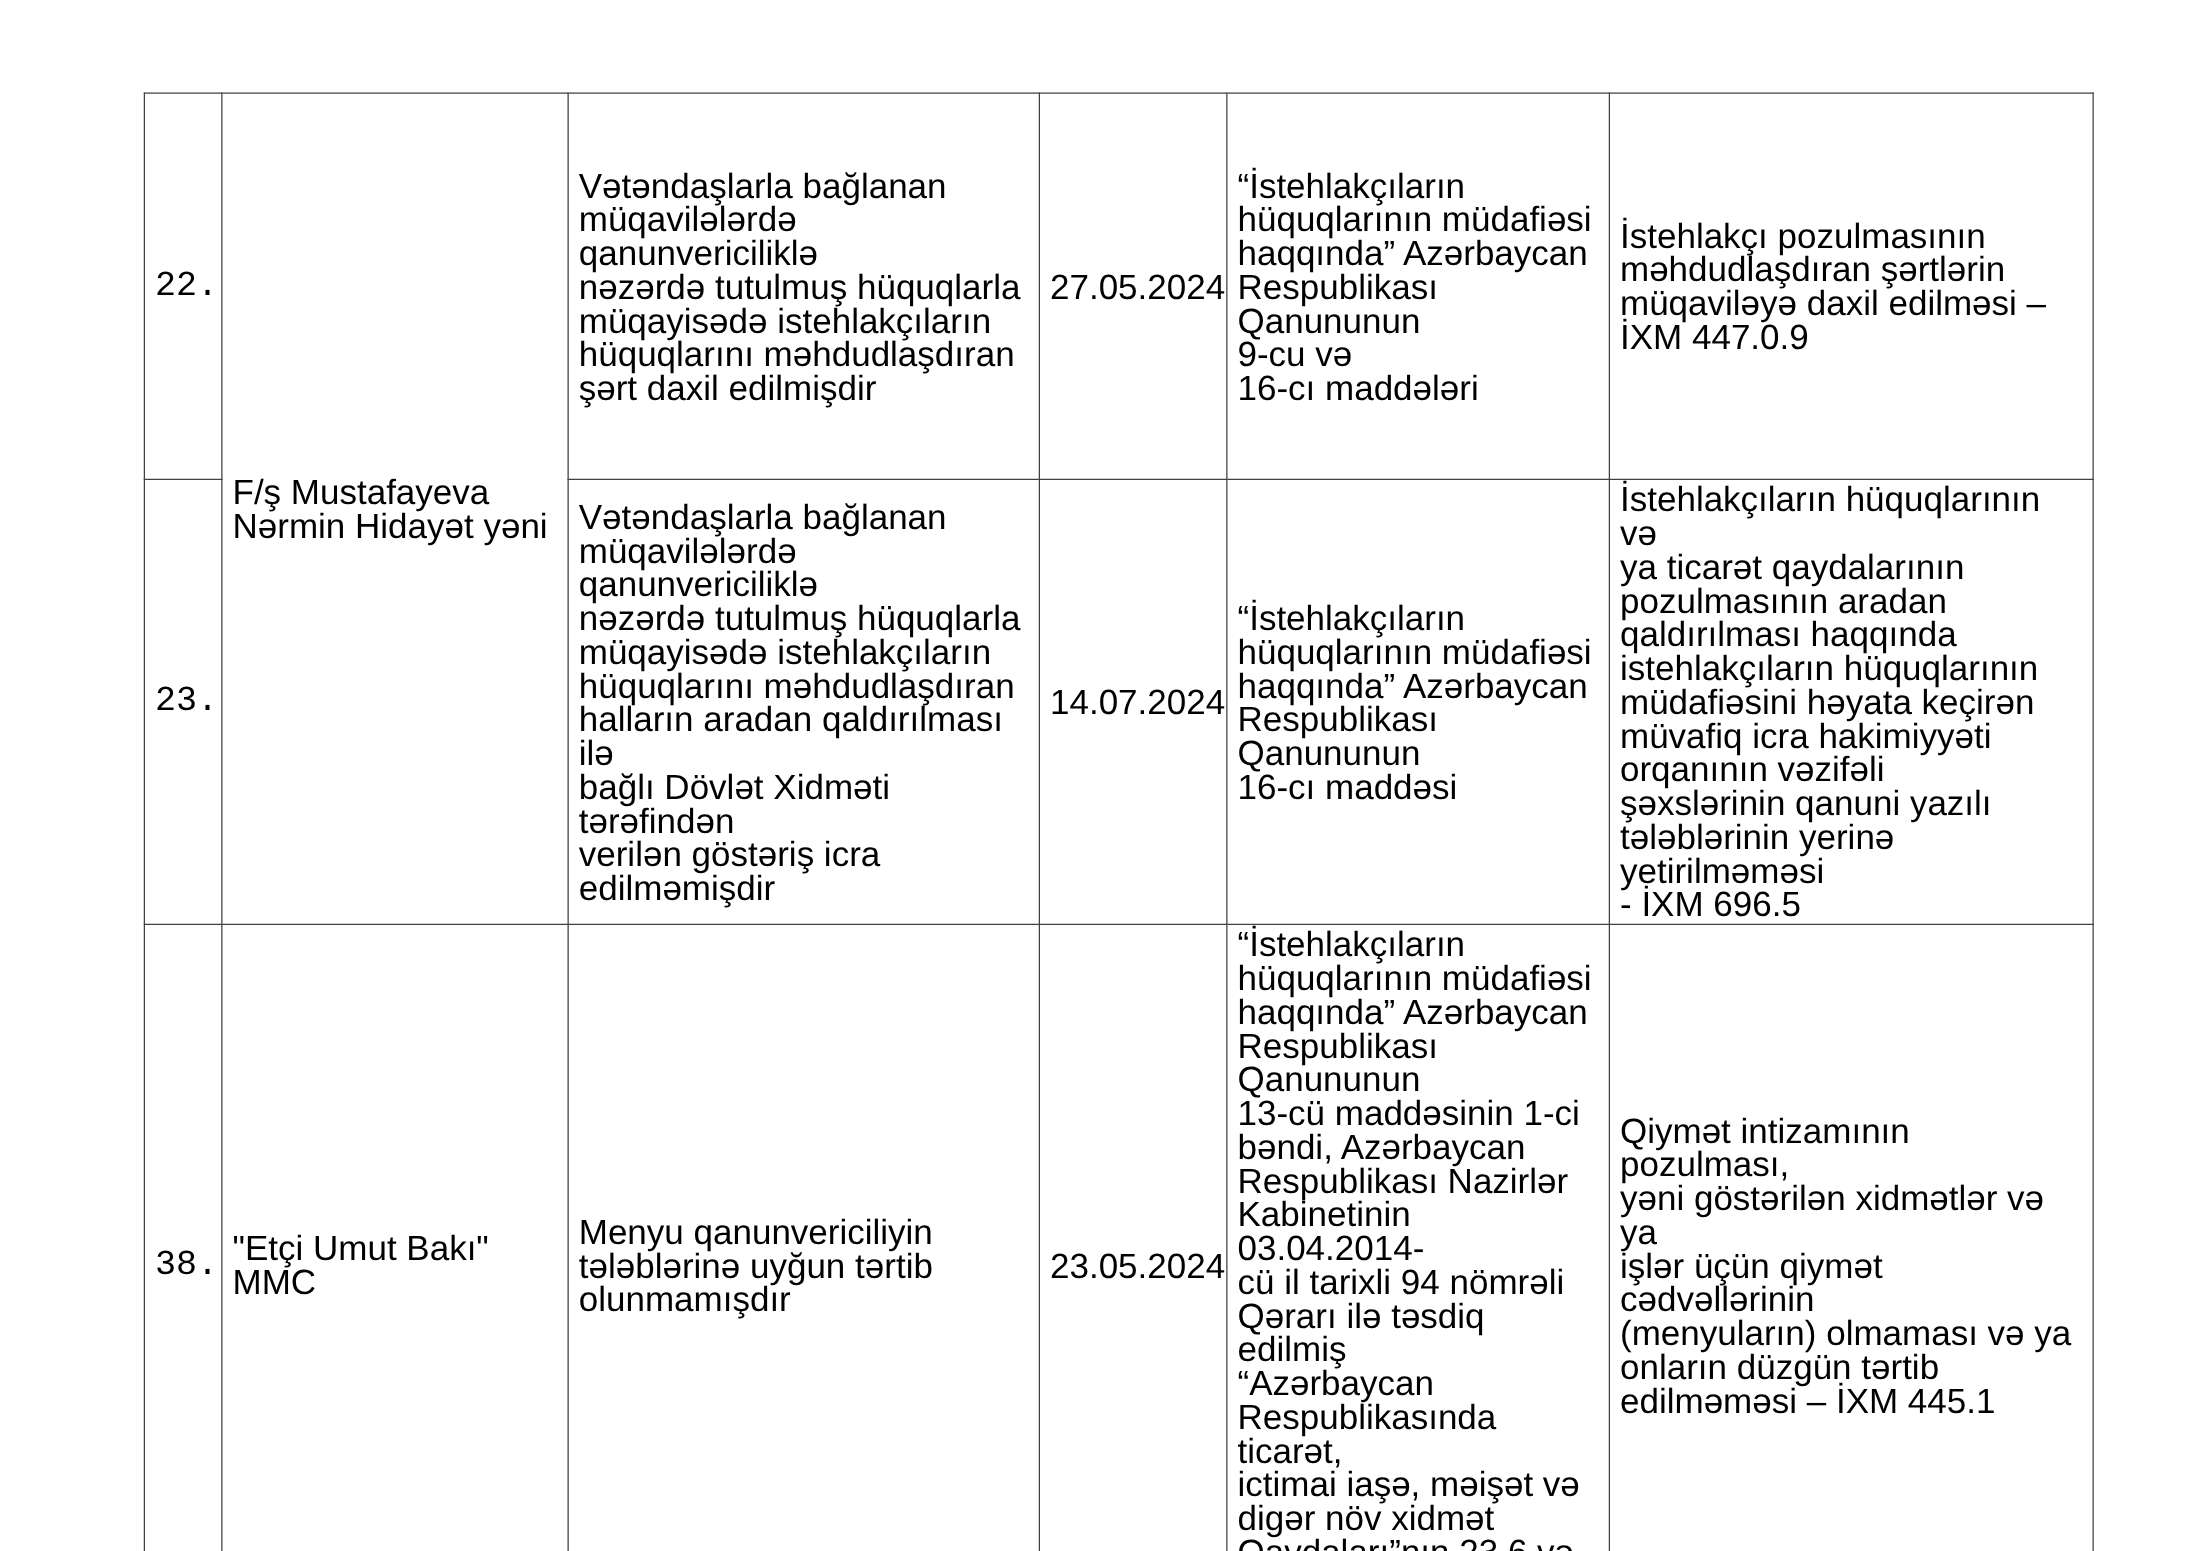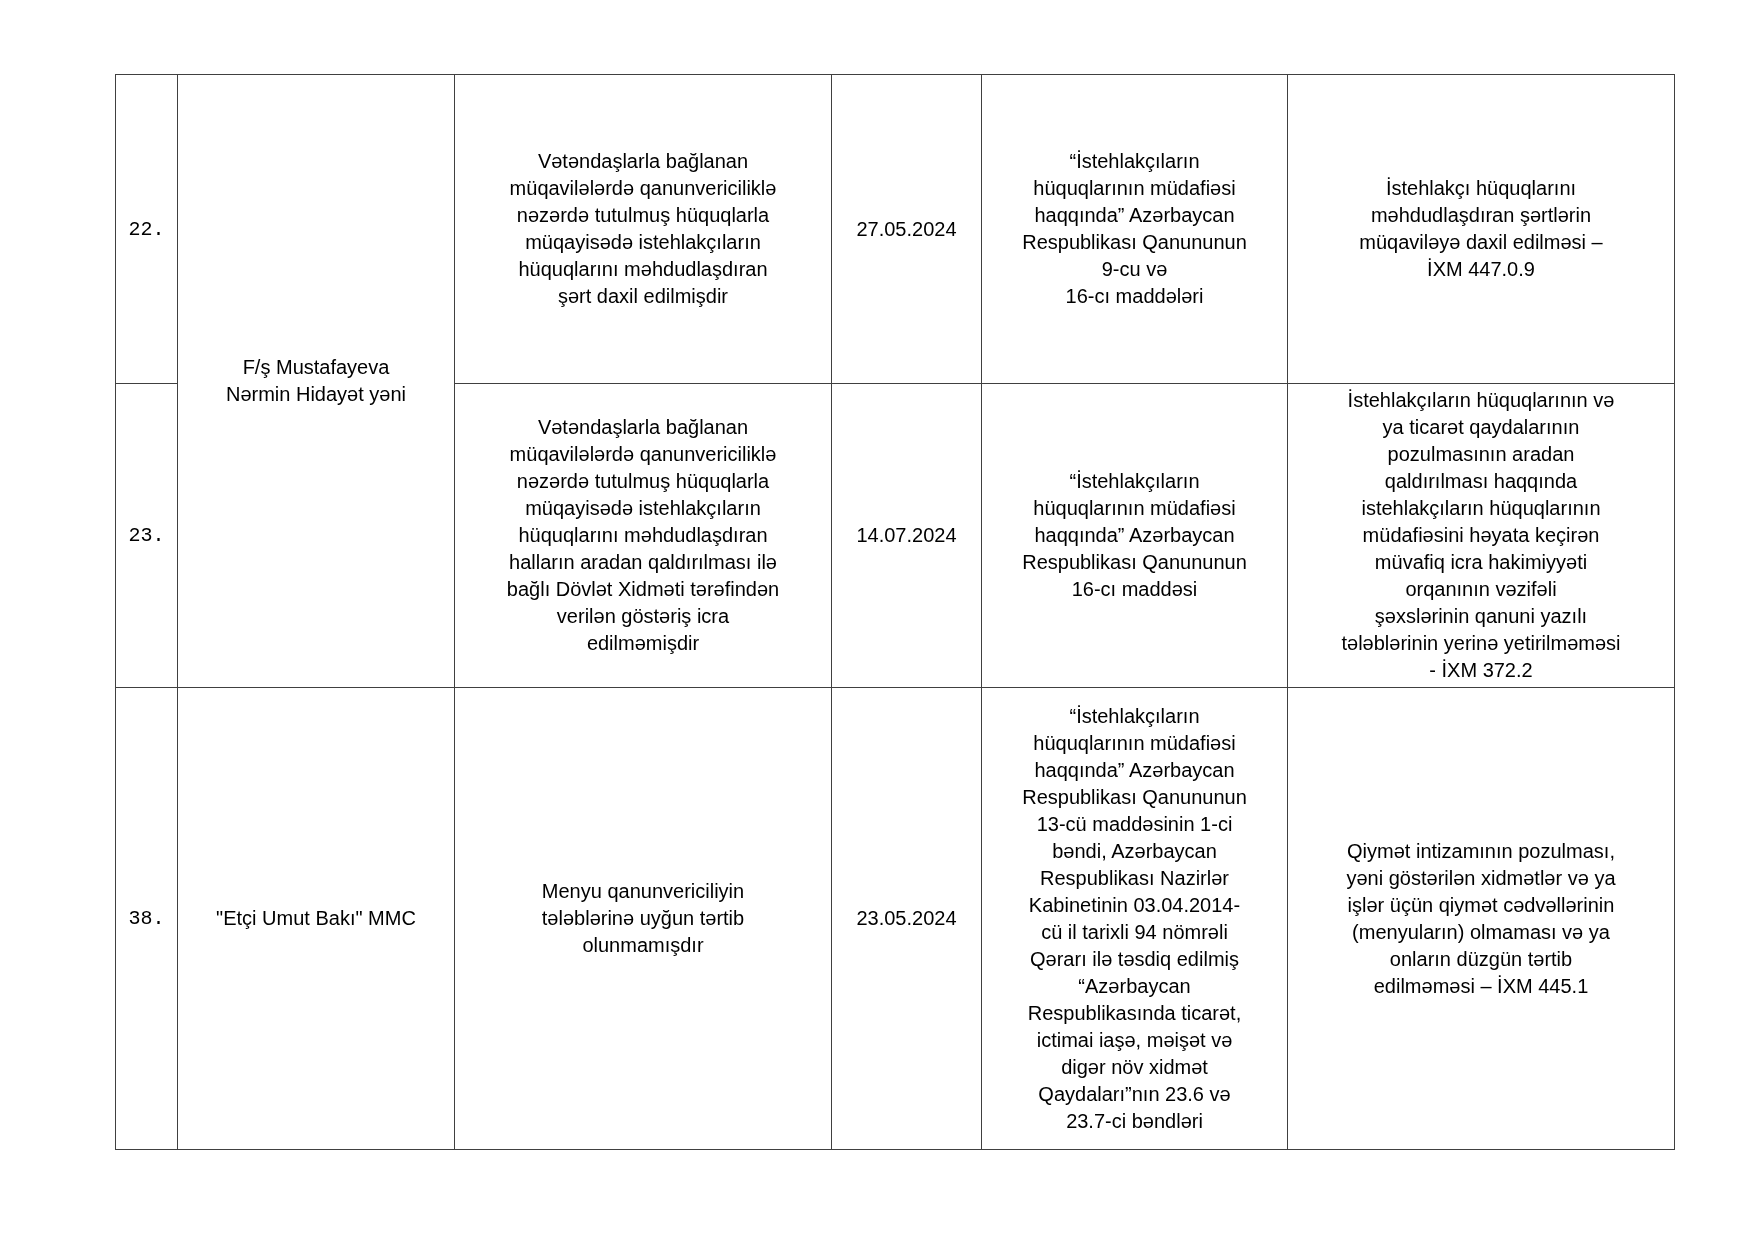--- a/index.html
+++ b/index.html
@@ -23,23 +23,22 @@
   table.violations {
     position: absolute;
     left: 115px;
     top: 74px;
     width: 1559px;
     border-collapse: collapse;
     table-layout: fixed;
   }
   table.violations td {
     border: 1px solid #404040;
-    text-align: center;
     vertical-align: middle;
-    font-size: 20px;
+    font-size: 28px;
     line-height: 27px;
     white-space: pre-line;
     padding: 2px 8px;
     overflow: hidden;
   }
   td.num-cell {
     font-size: 27px;
     font-family: Liberation Mono, monospace;
   }
   tr.row-22 { height: 309px; }
@@ -70,21 +69,21 @@
 müqayisədə istehlakçıların
 hüquqlarını məhdudlaşdıran
 şərt daxil edilmişdir</td>
         <td>27.05.2024</td>
         <td>“İstehlakçıların
 hüquqlarının müdafiəsi
 haqqında” Azərbaycan
 Respublikası Qanununun
 9-cu və
 16-cı maddələri</td>
-        <td>İstehlakçı hüquqlarını
+        <td>İstehlakçı pozulmasının
 məhdudlaşdıran şərtlərin
 müqaviləyə daxil edilməsi –
 İXM 447.0.9</td>
       </tr>
       <tr class="row-23">
         <td class="num-cell">23.</td>
         <td>Vətəndaşlarla bağlanan
 müqavilələrdə qanunvericiliklə
 nəzərdə tutulmuş hüquqlarla
 müqayisədə istehlakçıların
@@ -102,21 +101,21 @@
         <td>İstehlakçıların hüquqlarının və
 ya ticarət qaydalarının
 pozulmasının aradan
 qaldırılması haqqında
 istehlakçıların hüquqlarının
 müdafiəsini həyata keçirən
 müvafiq icra hakimiyyəti
 orqanının vəzifəli
 şəxslərinin qanuni yazılı
 tələblərinin yerinə yetirilməməsi
-- İXM 372.2</td>
+- İXM 696.5</td>
       </tr>
       <tr class="row-24">
         <td class="num-cell">38.</td>
         <td>"Etçi Umut Bakı" MMC</td>
         <td>Menyu qanunvericiliyin
 tələblərinə uyğun tərtib
 olunmamışdır</td>
         <td>23.05.2024</td>
         <td>“İstehlakçıların
 hüquqlarının müdafiəsi

